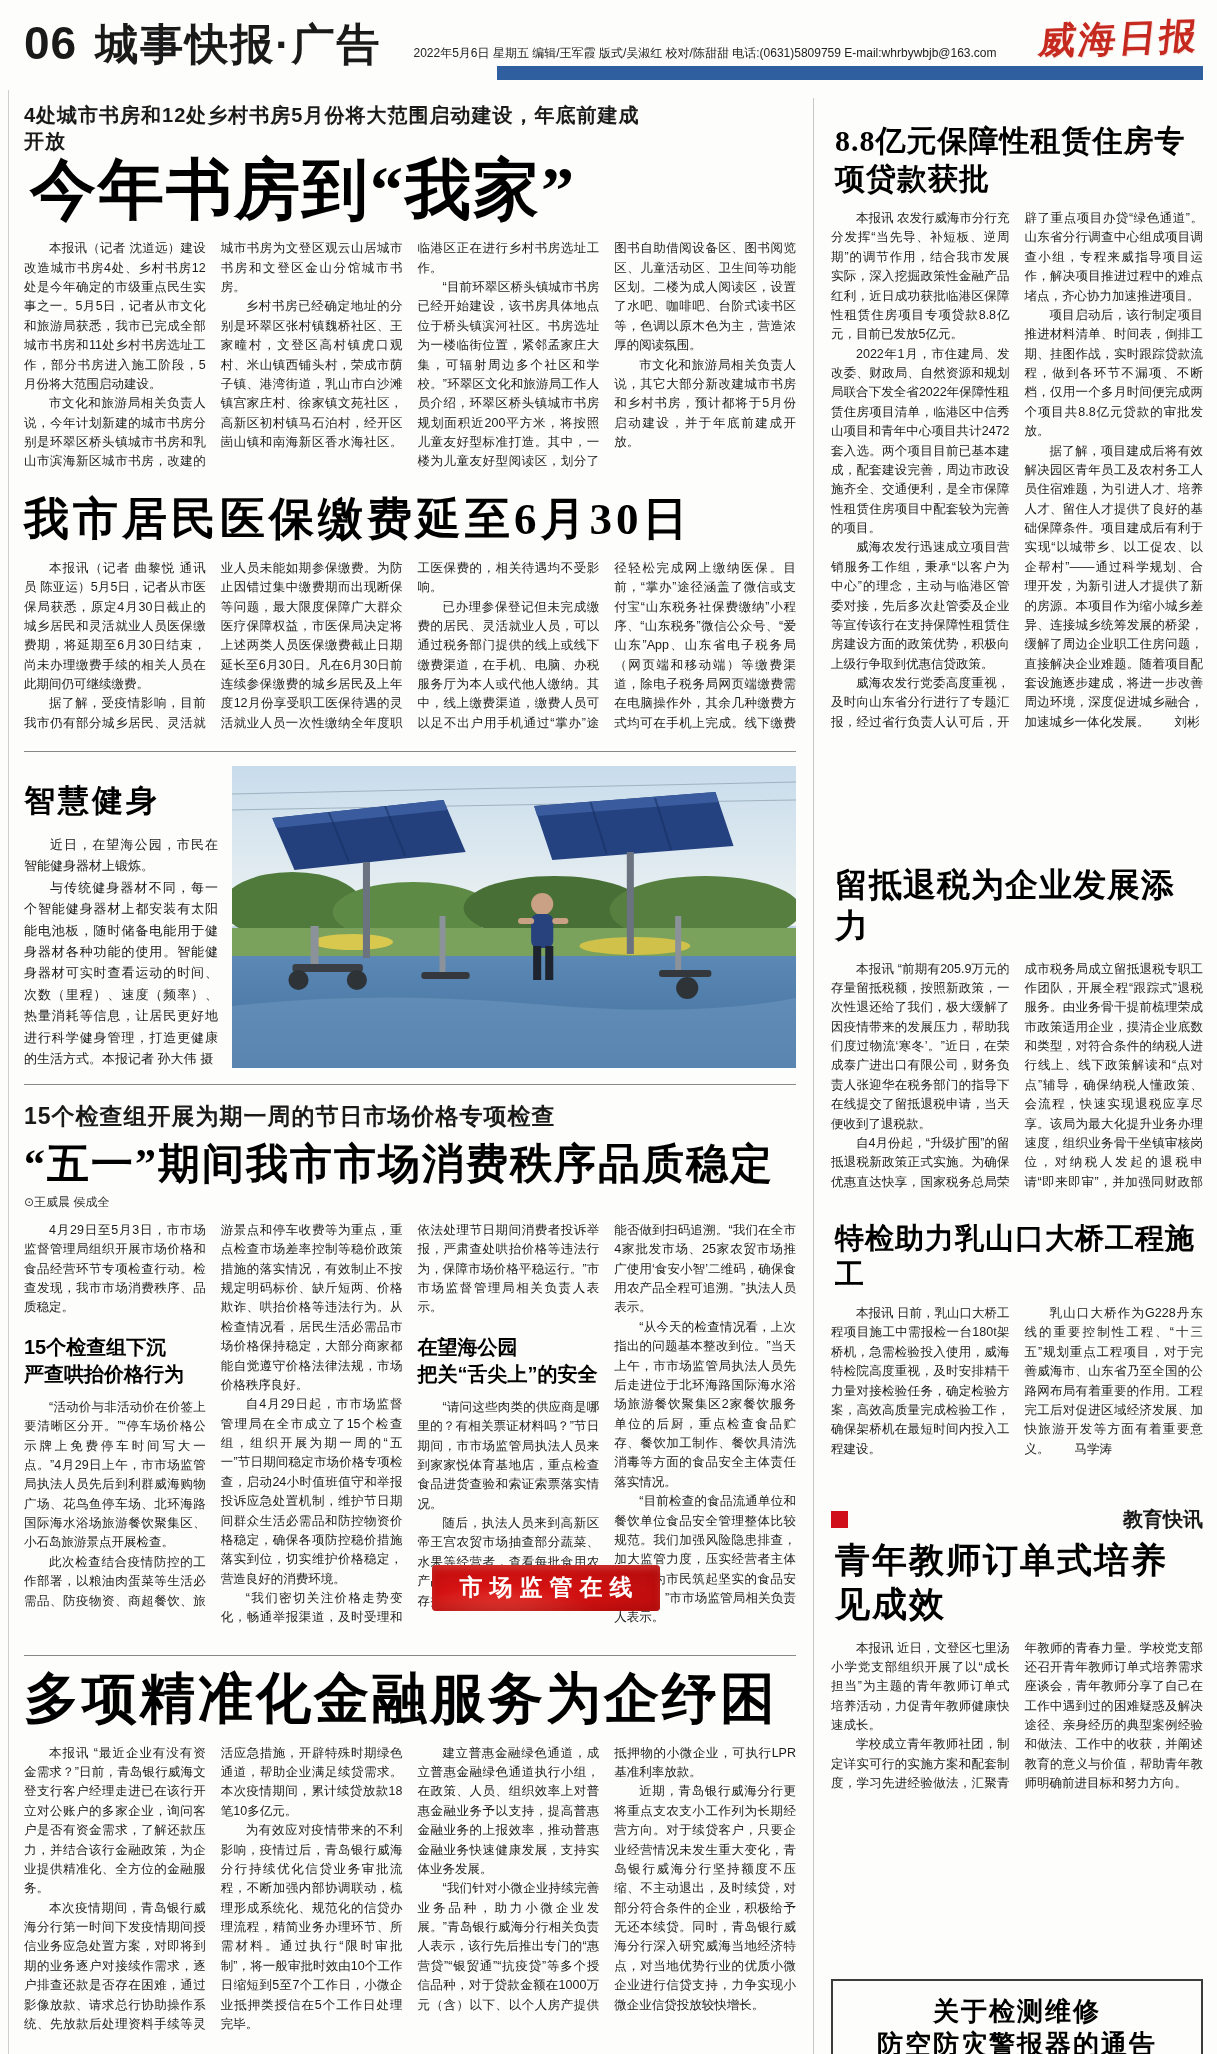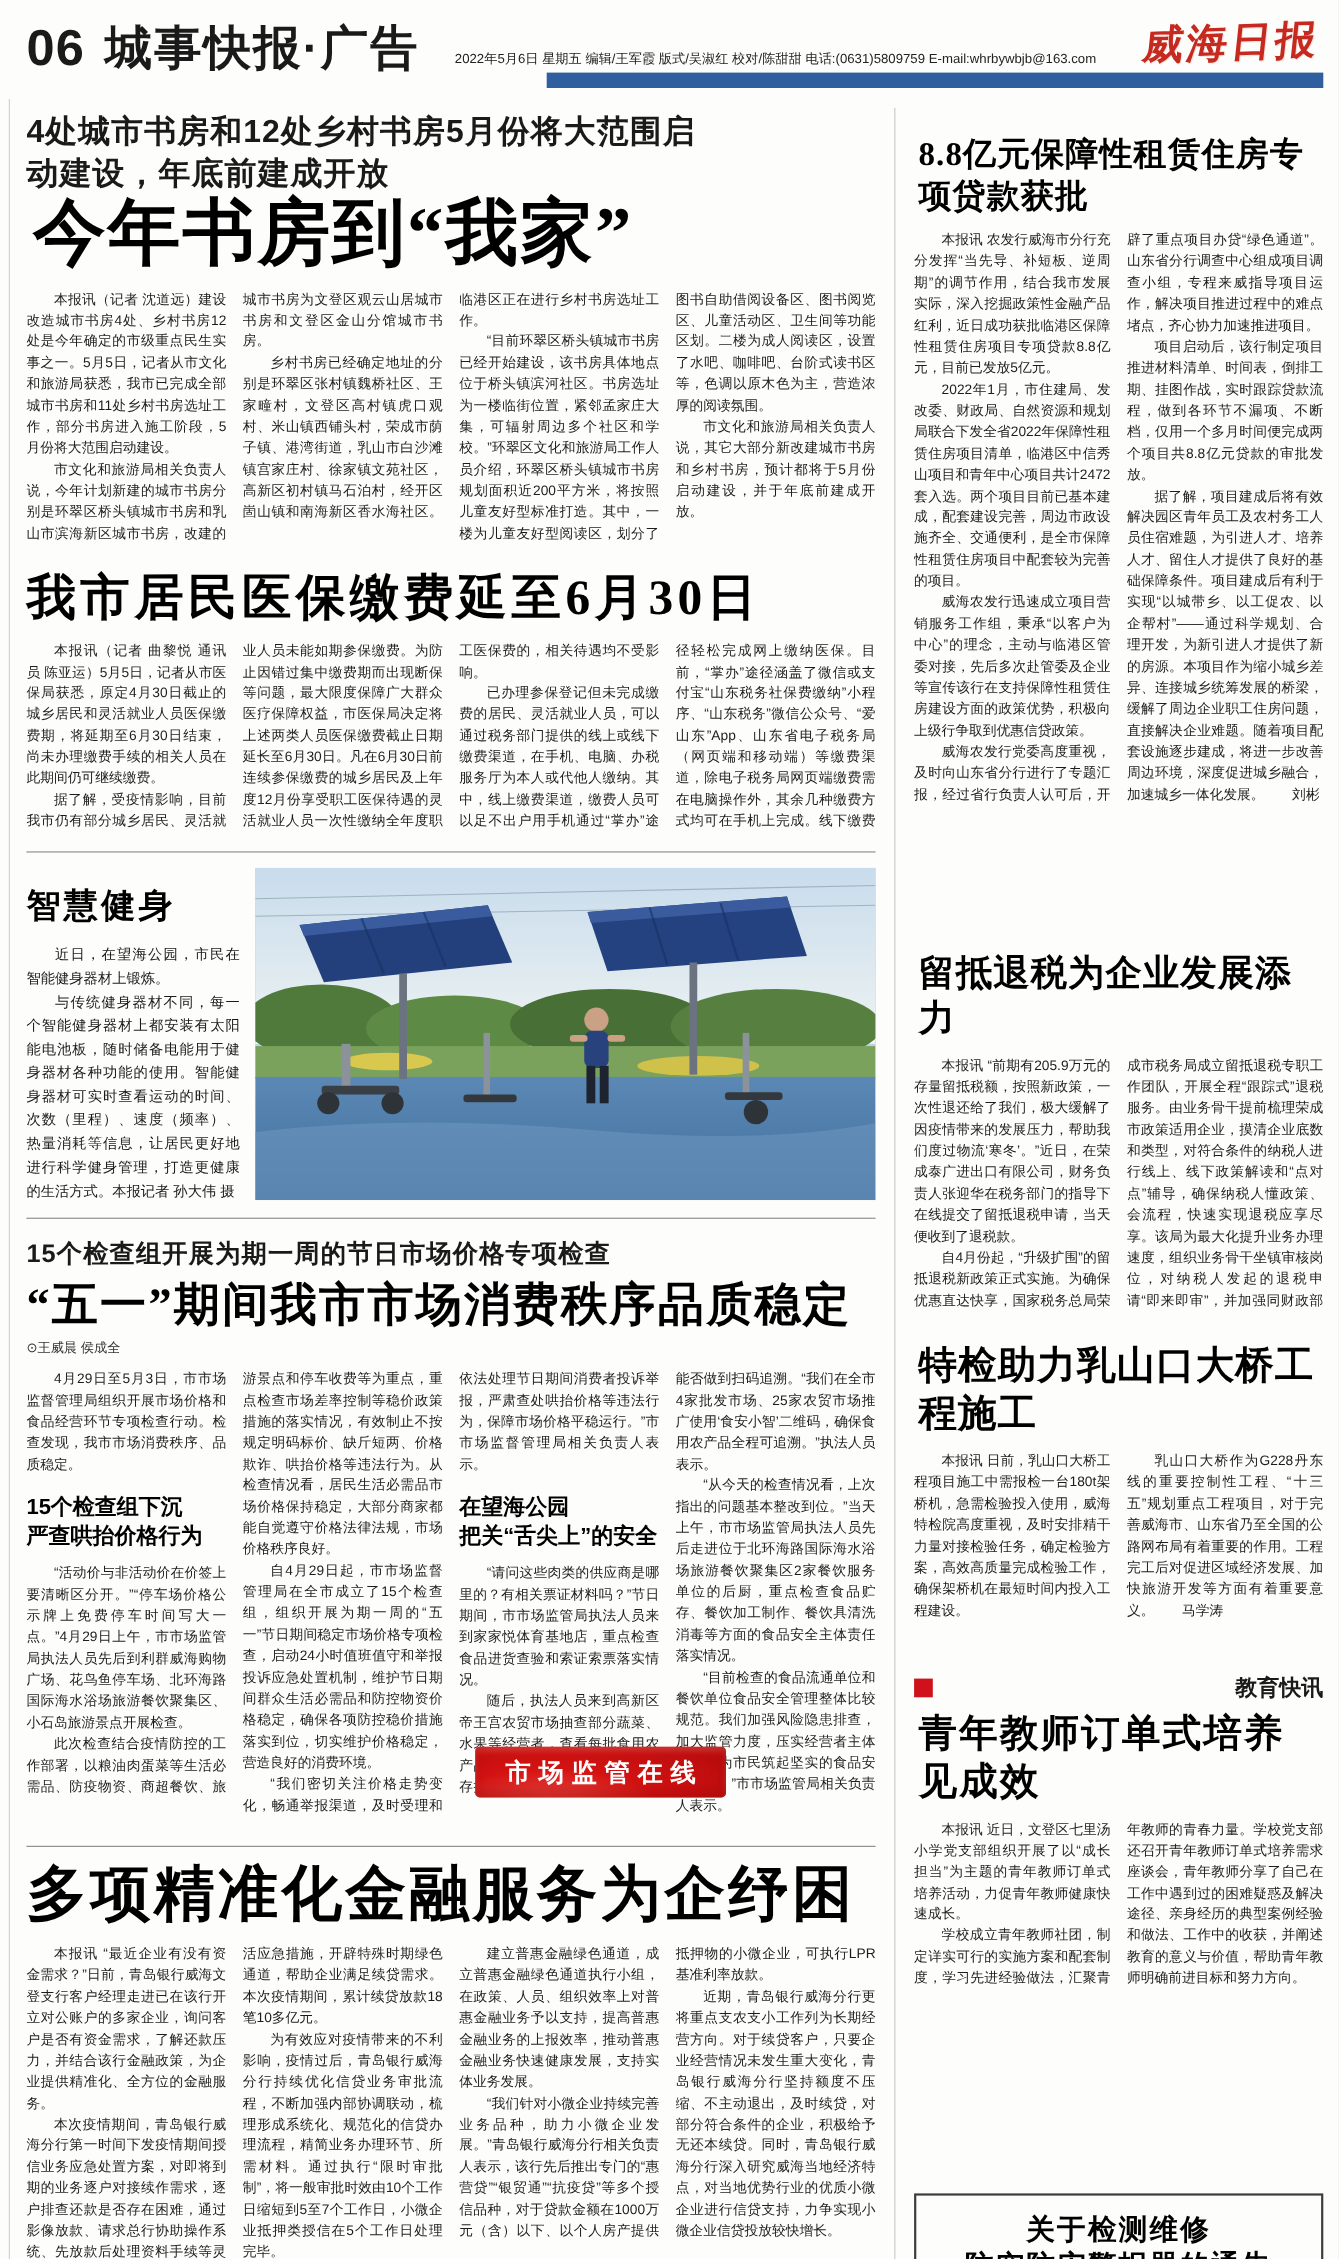--- a/index.html
+++ b/index.html
@@ -33,21 +33,21 @@
 
   
   .body-flow { font-size:12.5px; line-height:1.55; text-align:justify; overflow:hidden; color:#1c1c1c; }
   .body-flow p { text-indent:2em; }
   .cols-4 { column-count:4; column-gap:15px; }
   .cols-2 { column-count:2; column-gap:15px; }
   .serif-head { font-family:"Liberation Serif","DejaVu Serif",serif; font-weight:900; color:#000; }
 
   
   .a1 { margin-top:8px; }
-  .a1 .kicker { font-size:29px; font-weight:700; line-height:1.3; width:625px; letter-spacing:1px; }
+  .a1 .kicker { font-size:20px; font-weight:700; line-height:1.3; width:625px; letter-spacing:1px; }
   .a1 .headline { font-size:66px; line-height:1.08; letter-spacing:2px; margin:0 0 14px 6px; width:640px; }
   .a1 .body-flow { height:242px; }
 
   
   .a2 { margin-top:14px; }
   .a2 .headline { font-size:45px; line-height:1.1; letter-spacing:4px; margin-bottom:14px; }
   .a2 .body-flow { height:176px; }
 
   
   .feature { margin-top:16px; border-top:1px solid #888; border-bottom:1px solid #888; padding:14px 0; display:flex; }
@@ -78,21 +78,21 @@
   .a4 { margin-top:14px; }
   .a4 .headline { font-size:55px; line-height:1.05; letter-spacing:3px; margin-bottom:16px; }
   .a4 .body-flow { height:302px; }
 
   
   .r-art { margin-top:22px; }
   .r-art .headline { font-size:30px; line-height:1.25; letter-spacing:1px; margin:0 0 12px 4px; }
   .r1 .body-flow { height:632px; }
   .r2 { margin-top:24px; } .r2 .headline { font-size:33px; }
   .r2 .body-flow { height:236px; }
-  .r3 { margin-top:24px; } .r3 .headline { font-size:35px; }
+  .r3 { margin-top:24px; } .r3 .headline { font-size:29px; }
   .r3 .body-flow { height:182px; }
   .r4 { margin-top:20px; }
   .edu-label { display:flex; align-items:center; font-size:20px; font-weight:700; margin-bottom:6px;justify-content:space-between; }
   .edu-label .sq { width:17px; height:17px; background:#d0111b; margin-right:7px; }
   .r4 .headline { font-size:35px; letter-spacing:2px; }
   .r4 .body-flow { height:318px; }
 
   
   .notice { margin-top:22px; border:2px solid #3c3c3c; padding:14px 16px 12px; }
   .notice .n-title { text-align:center; font-size:26px; line-height:1.3; letter-spacing:2px; }

